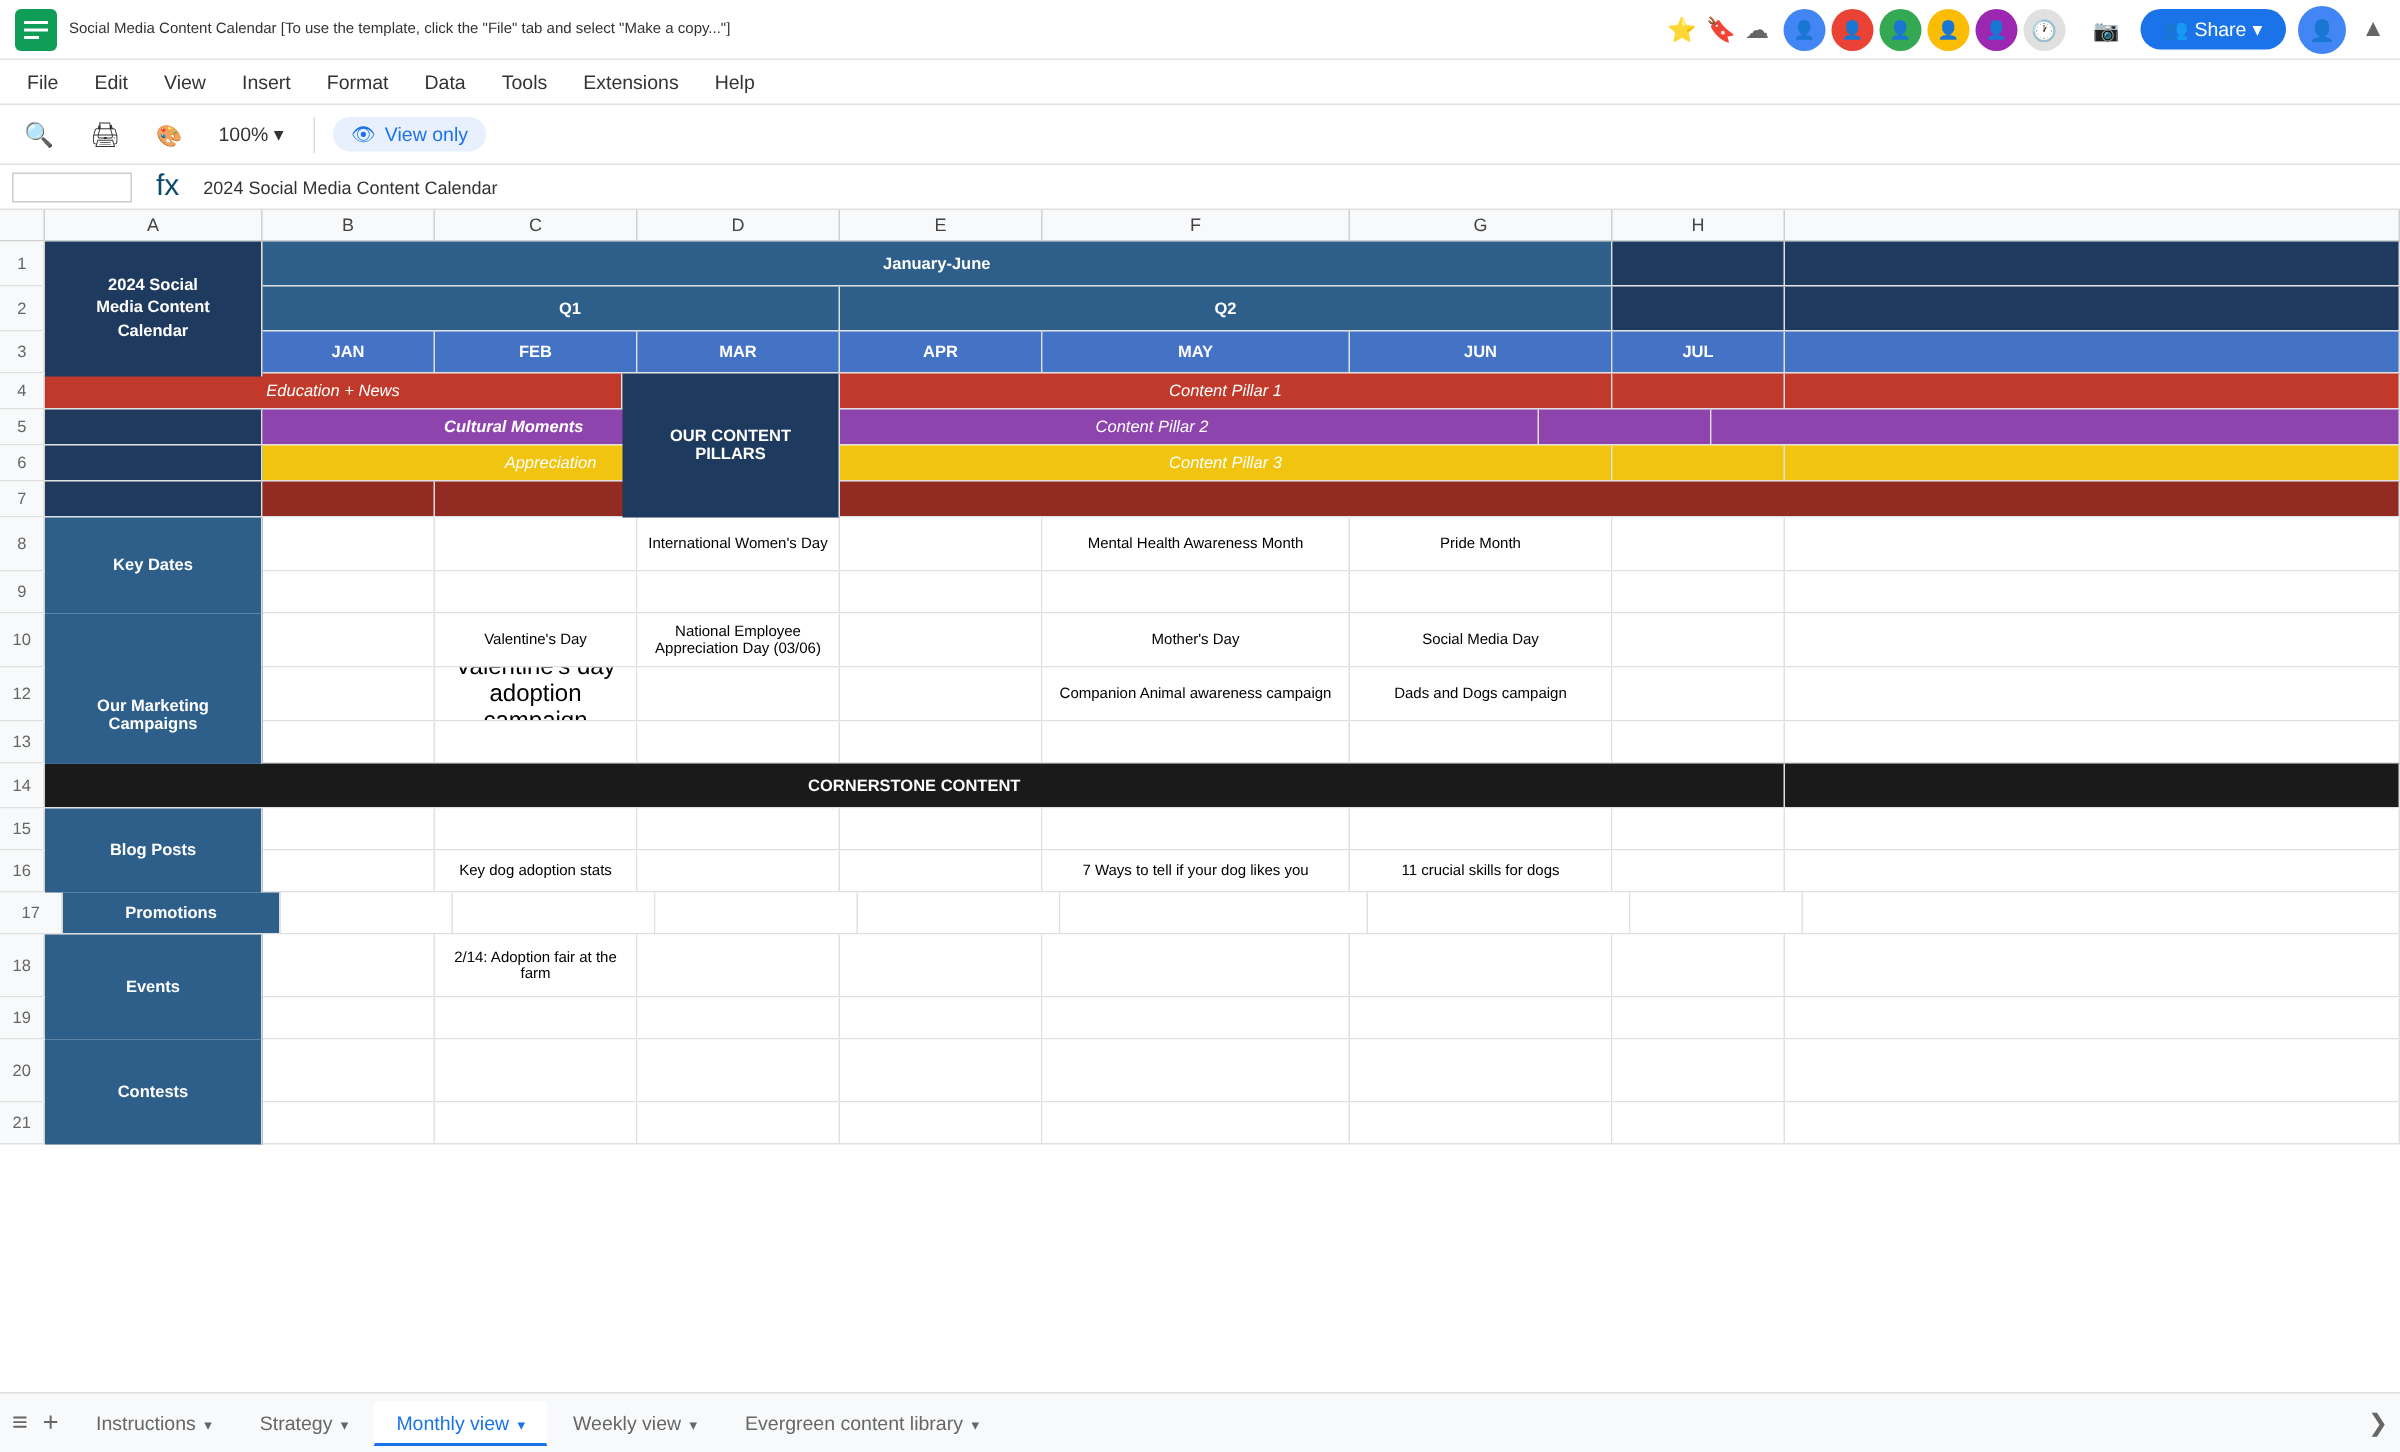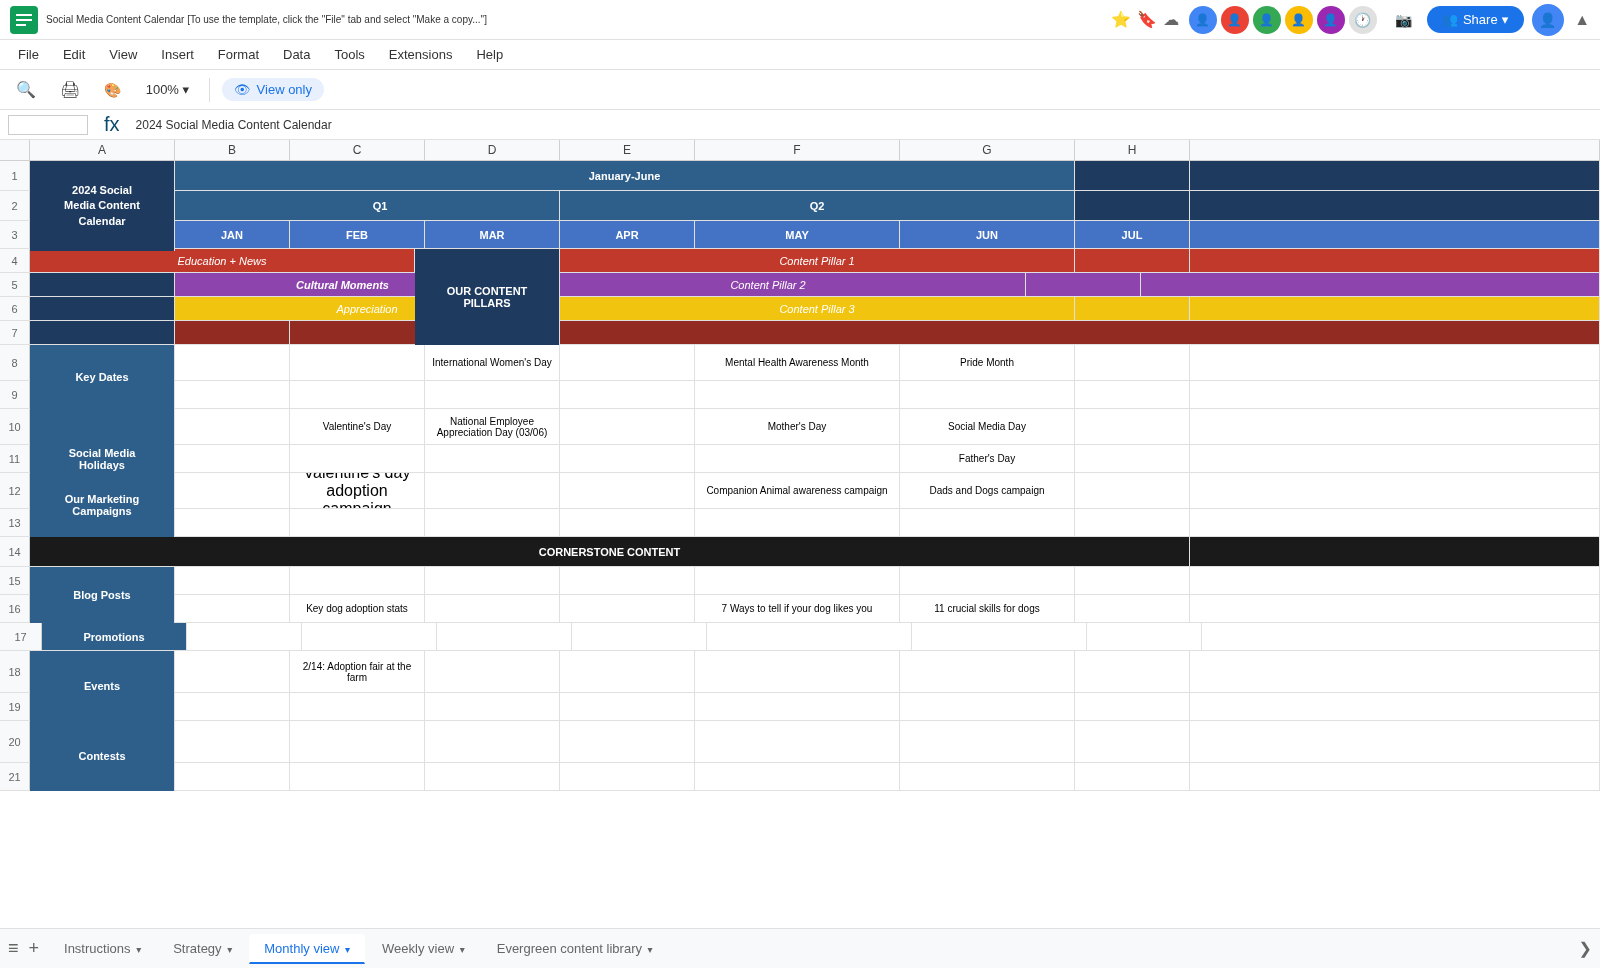--- a/index.html
+++ b/index.html
@@ -252,32 +252,20 @@
       <div class="cell white-cell" style="width:115px;"></div>
       <div class="cell white-cell" style="width:135px;font-size:10px;">Valentine's Day</div>
       <div class="cell white-cell" style="width:135px;font-size:10px;">National Employee Appreciation Day (03/06)</div>
       <div class="cell white-cell" style="width:135px;"></div>
       <div class="cell white-cell" style="width:205px;font-size:10px;">Mother's Day</div>
       <div class="cell white-cell" style="width:175px;font-size:10px;">Social Media Day</div>
       <div class="cell white-cell" style="width:115px;"></div>
       <div class="cell white-cell" style="flex:1;"></div>
     </div>
 
-    <div class="row" style="height:28px;">
-      <div class="row-num" style="width:30px;">11</div>
-      <div class="cell label-cell" style="width:145px;"></div>
-      <div class="cell white-cell" style="width:115px;"></div>
-      <div class="cell white-cell" style="width:135px;"></div>
-      <div class="cell white-cell" style="width:135px;"></div>
-      <div class="cell white-cell" style="width:135px;"></div>
-      <div class="cell white-cell" style="width:205px;"></div>
-      <div class="cell white-cell" style="width:175px;font-size:10px;">Father's Day</div>
-      <div class="cell white-cell" style="width:115px;"></div>
-      <div class="cell white-cell" style="flex:1;"></div>
-    </div>
 
     <div class="row" style="height:36px;">
       <div class="row-num" style="width:30px;">12</div>
       <div class="cell label-cell bold" style="width:145px;height:64px;position:relative;z-index:2;">
         <span style="white-space:pre-line;">Our Marketing
 Campaigns</span>
       </div>
       <div class="cell white-cell" style="width:115px;"></div>
       <div class="cell white-cell" style="width:135px;font-size:16px;">Valentine's day adoption campaign</div>
       <div class="cell white-cell" style="width:135px;"></div>

